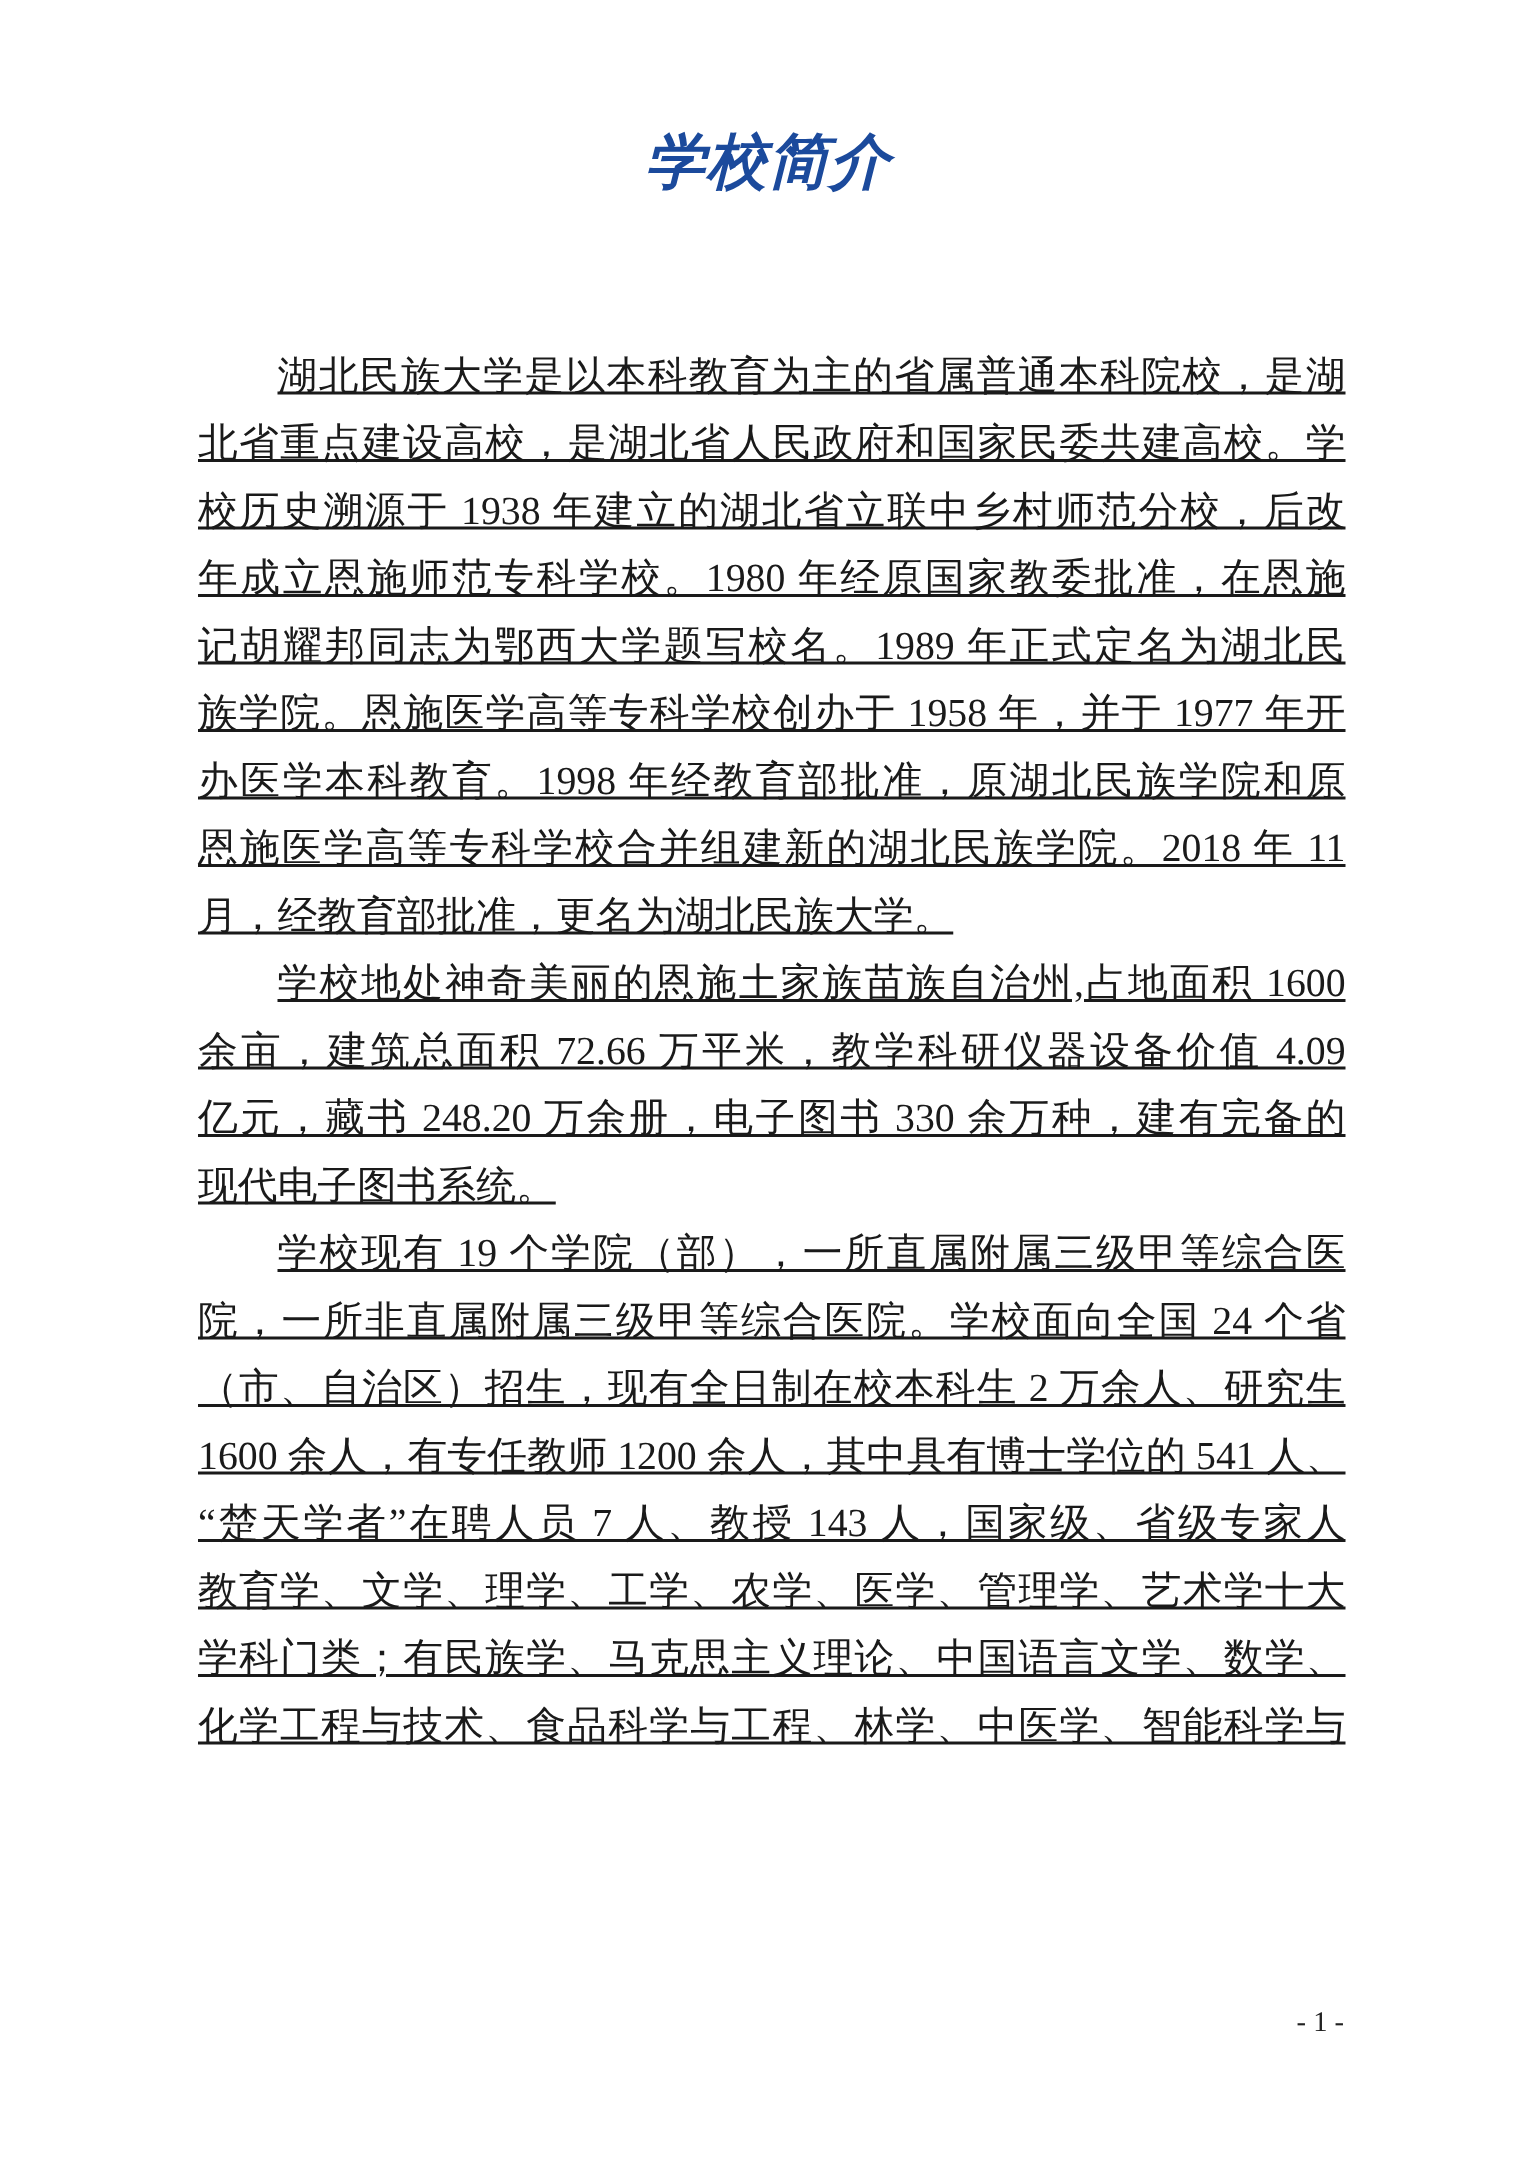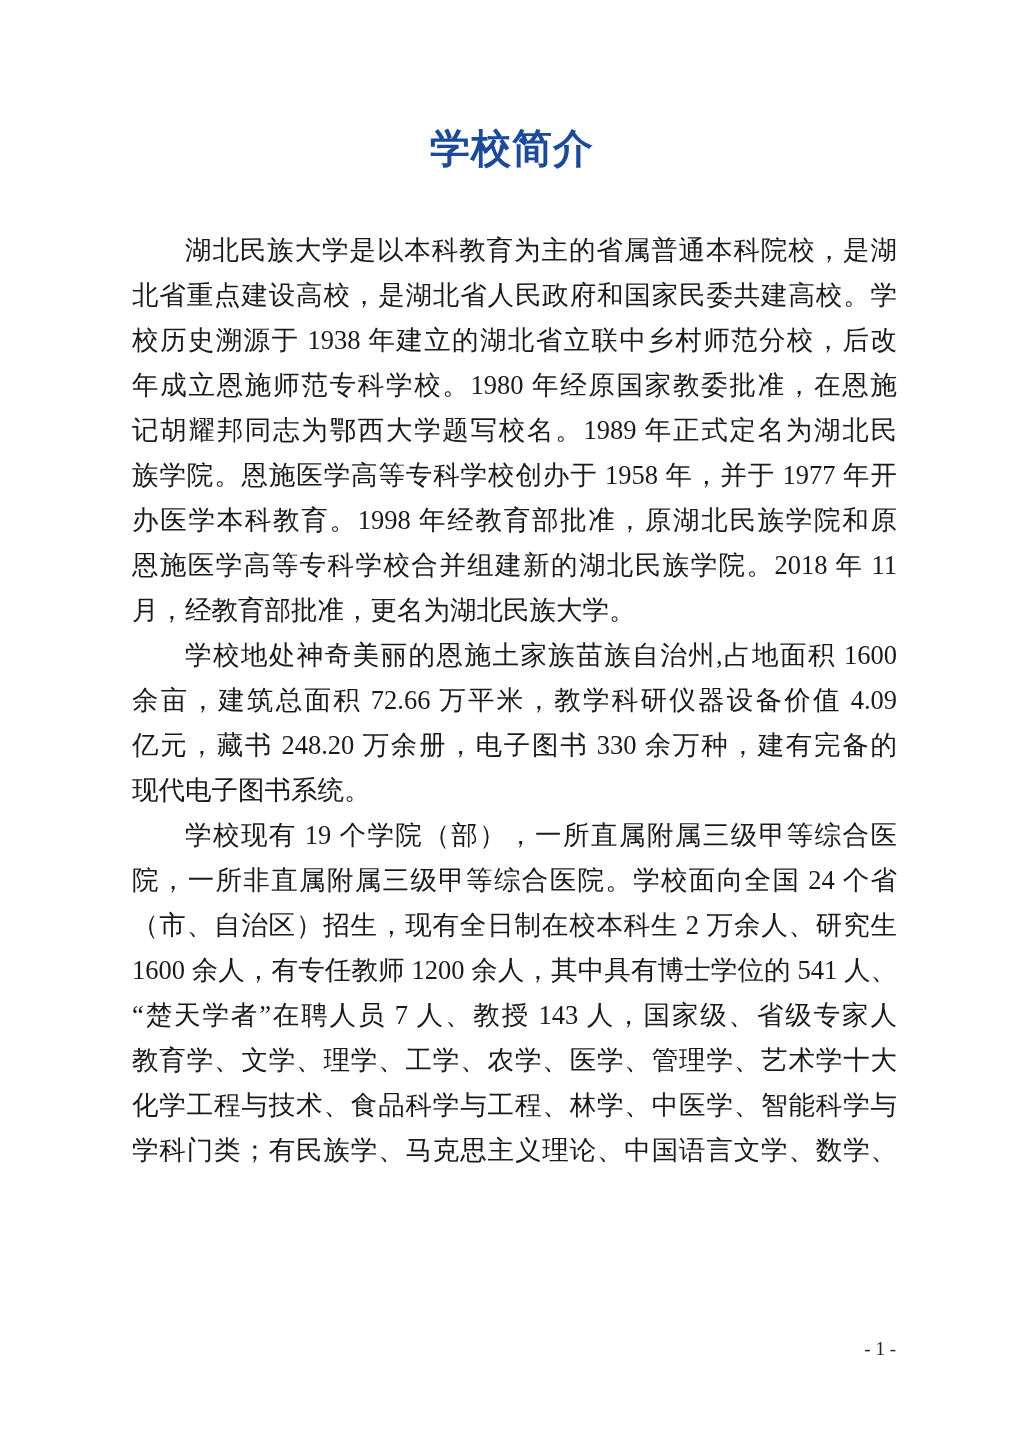--- a/index.html
+++ b/index.html
@@ -11,28 +11,29 @@
     position: relative;
     width: 1024px;
     height: 1448px;
     background: #ffffff;
     overflow: hidden;
     font-family: "Liberation Serif", "DejaVu Serif", serif;
     color: #1a1a1a;
   }
   .doc-title {
     margin: 0;
-    padding-top: 120px;
+    padding-top: 80px;
     height: 56px;
     line-height: 56px;
     text-align: center;
     font-family: "Liberation Sans", "DejaVu Sans", sans-serif;
     font-weight: bold;
     font-size: 40px;
     letter-spacing: 1px;
+    font-style: italic;
   }
   .content {
     position: absolute;
     left: 132px;
     top: 228px;
     width: 765px;
   }
   .paragraph {
     margin: 0;
   }
@@ -61,21 +62,21 @@
     color: #222222;
     font-family: "Liberation Serif", "DejaVu Serif", serif;
   }
 </style>
 </head>
 <body>
 
 <div class="page" style="background: rgb(255, 255, 255);">
   <h1 class="doc-title" style="color: rgb(27, 74, 156);">学校简介</h1>
 
-  <div class="content" id="content" style="color: rgb(26, 26, 26);">
+  <div class="content" id="content" style="color: rgb(26, 26, 26); text-decoration: underline;">
       <div class="paragraph">
         <div class="line first">湖北民族大学是以本科教育为主的省属普通本科院校，是湖</div>
         <div class="line">北省重点建设高校，是湖北省人民政府和国家民委共建高校。学</div>
         <div class="line">校历史溯源于 1938 年建立的湖北省立联中乡村师范分校，后改</div>
         <div class="line">年成立恩施师范专科学校。1980 年经原国家教委批准，在恩施</div>
         <div class="line">记胡耀邦同志为鄂西大学题写校名。1989 年正式定名为湖北民</div>
         <div class="line">族学院。恩施医学高等专科学校创办于 1958 年，并于 1977 年开</div>
         <div class="line">办医学本科教育。1998 年经教育部批准，原湖北民族学院和原</div>
         <div class="line">恩施医学高等专科学校合并组建新的湖北民族学院。2018 年 11</div>
         <div class="line last">月，经教育部批准，更名为湖北民族大学。</div>
@@ -86,19 +87,19 @@
         <div class="line">亿元，藏书 248.20 万余册，电子图书 330 余万种，建有完备的</div>
         <div class="line last">现代电子图书系统。</div>
       </div>
       <div class="paragraph">
         <div class="line first">学校现有 19 个学院（部），一所直属附属三级甲等综合医</div>
         <div class="line">院，一所非直属附属三级甲等综合医院。学校面向全国 24 个省</div>
         <div class="line">（市、自治区）招生，现有全日制在校本科生 2 万余人、研究生</div>
         <div class="line">1600 余人，有专任教师 1200 余人，其中具有博士学位的 541 人、</div>
         <div class="line">“楚天学者”在聘人员 7 人、教授 143 人，国家级、省级专家人</div>
         <div class="line">教育学、文学、理学、工学、农学、医学、管理学、艺术学十大</div>
+        <div class="line">学科门类；有民族学、马克思主义理论、中国语言文学、数学、</div>
         <div class="line">化学工程与技术、食品科学与工程、林学、中医学、智能科学与</div>
-        <div class="line">学科门类；有民族学、马克思主义理论、中国语言文学、数学、</div>
       </div>
     </div>
 
   <div class="page-number">- 1 -</div>
 </div>
 
 </body></html>

